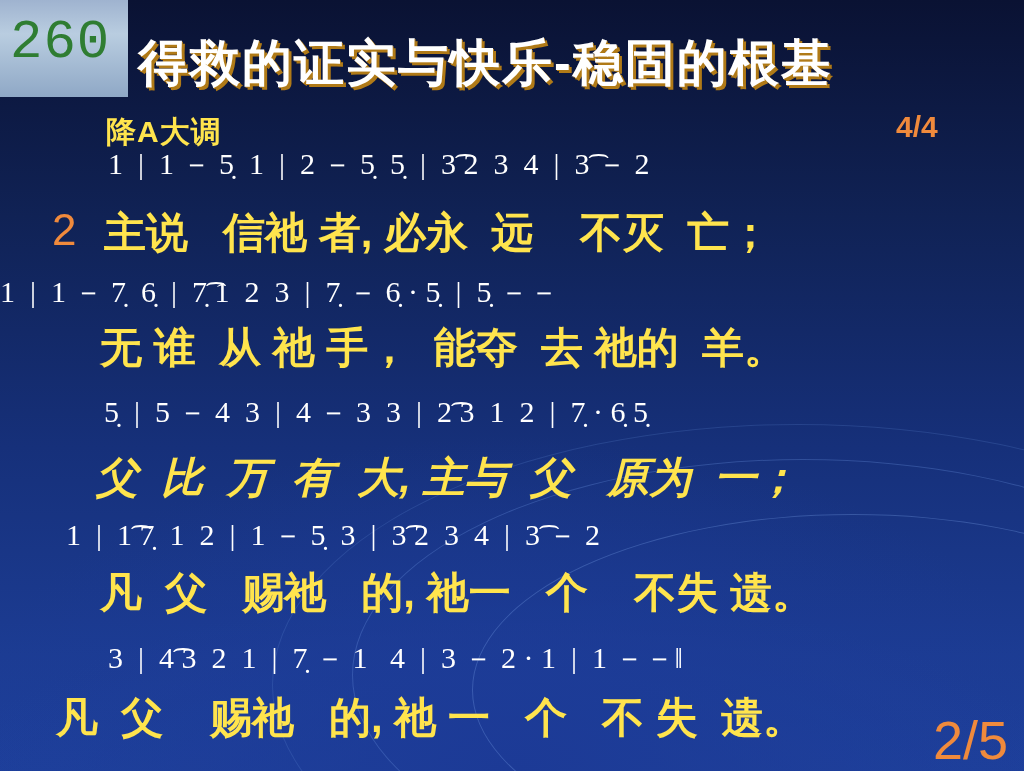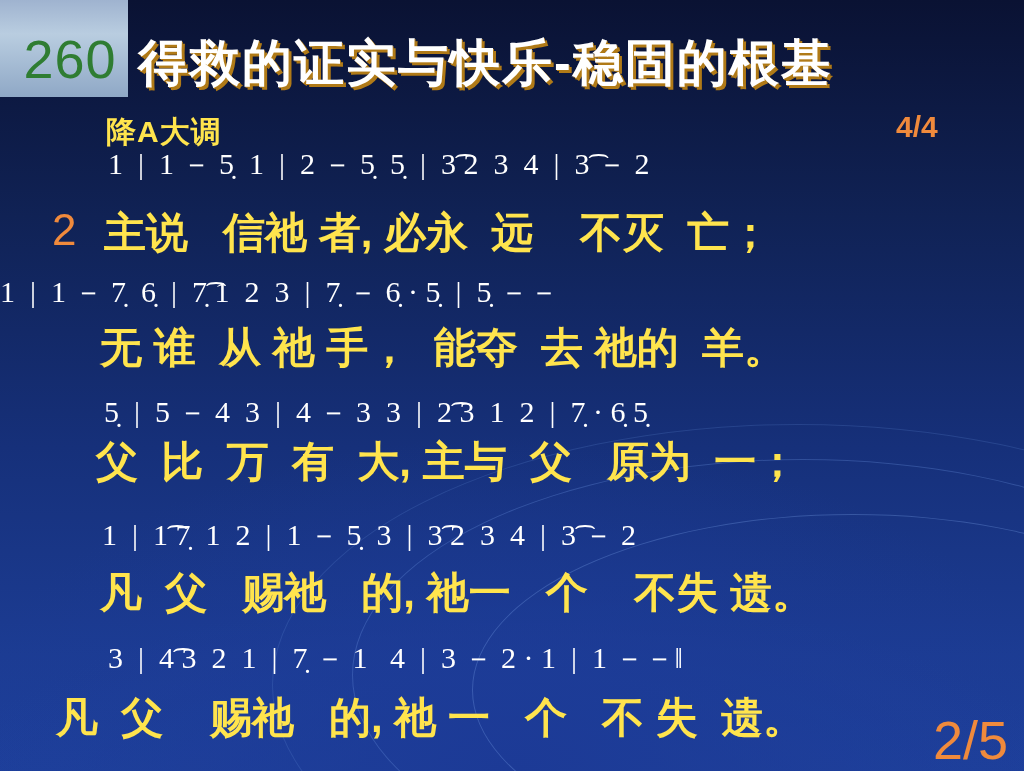--- a/index.html
+++ b/index.html
@@ -47,26 +47,25 @@
     position: absolute;
     left: 0;
     top: 0;
     width: 128px;
     height: 97px;
     background: linear-gradient(to bottom, #9fb3cf 0%, #b9cde0 35%, #8fa8c6 100%);
   }
   .hymn-number {
     position: absolute;
     left: 10px;
-    top: 28px;
+    top: 12px;
     width: 120px;
-    text-align: center;
     font-size: 54px;
     color: #2f7d32;
-    font-family: Liberation Sans, sans-serif;
+    font-family: Liberation Mono, monospace;
     letter-spacing: 1px;
   }
   .title {
     position: absolute;
     left: 138px;
     top: 30px;
     font-size: 50px;
     font-weight: bold;
     color: #ffffff;
     text-shadow: 3px 3px 0 #b07a17, 1px 1px 0 #b07a17;
@@ -131,25 +130,25 @@
   .l1b { top: 205px; }
   .l1b .lyrics { padding-left: 104px; }
 
   .l2 { top: 272px; }
   .l2 .notes { }
   .l2b { top: 320px; }
   .l2b .lyrics { padding-left: 100px; }
 
   .l3 { top: 392px; }
   .l3 .notes { padding-left: 104px; }
-  .l3b { top: 434px; }
+  .l3b { top: 450px; font-style: italic; }
   .l3b .lyrics { padding-left: 96px; }
 
   .l4 { top: 515px; }
-  .l4 .notes { padding-left: 102px; }
+  .l4 .notes { padding-left: 66px; }
   .l4b { top: 565px; }
   .l4b .lyrics { padding-left: 100px; }
 
   .l5 { top: 638px; }
   .l5 .notes { padding-left: 108px; }
   .l5b { top: 690px; }
   .l5b .lyrics { padding-left: 56px; }
 </style>
 </head>
 <body>

